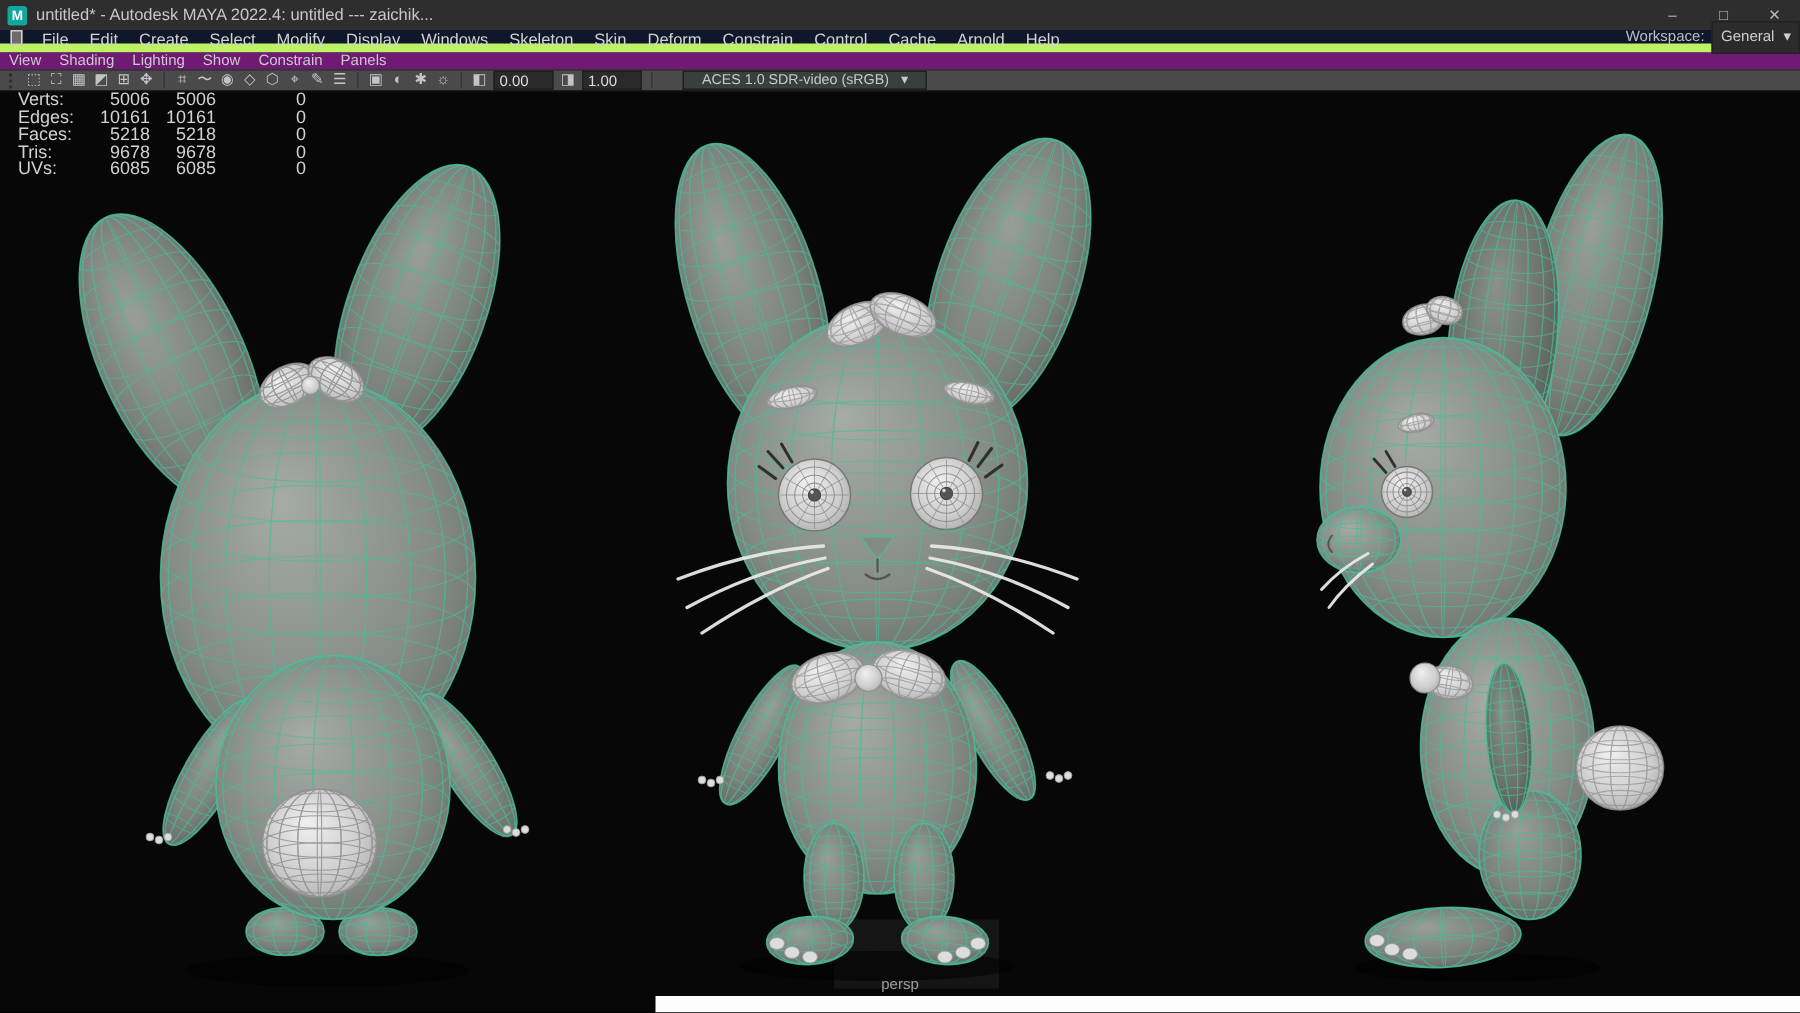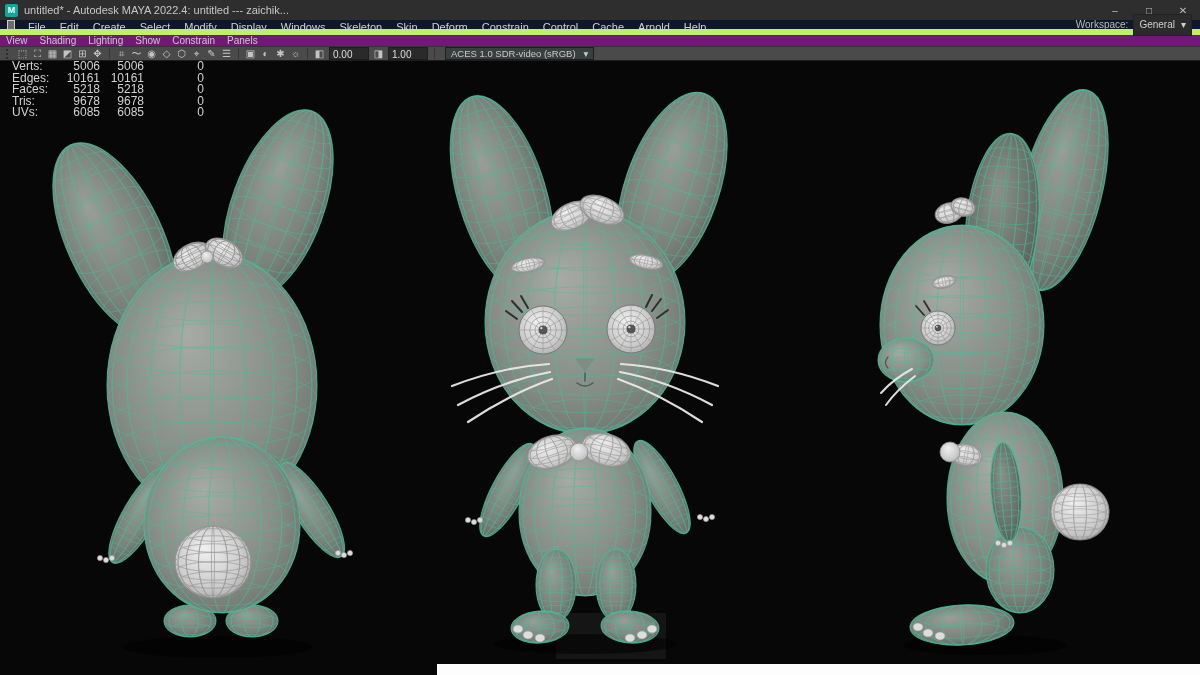--- a/index.html
+++ b/index.html
@@ -10,36 +10,36 @@
   .maya-logo{width:13px;height:13px;margin:0 6px 0 5px;background:#12a79c;border-radius:2px;
     color:#fff;font-size:9px;font-weight:bold;display:flex;align-items:center;justify-content:center}
   .title-text{flex:0 1 auto;white-space:nowrap;overflow:hidden}
   .win-controls{margin-left:auto;display:flex;height:100%}
   .wc{width:34px;height:100%;display:flex;align-items:center;justify-content:center;color:#bdbdbd;font-size:10px}
   
   .menubar{height:15px;background:#0f172a;display:flex;align-items:center;color:#d2d2d2;font-size:11px;border-bottom:6px solid #bef264}
   .doc-icon{width:8px;height:10px;border:1px solid #cfcfcf;margin:0 6px 0 7px;background:#6b6b6b}
   .menus{display:flex;height:100%}
   .menu-item{padding:0 7px;line-height:15px;white-space:nowrap;cursor:default}
-  .workspace{margin-left:auto;display:flex;align-items:center;gap:5px;padding-right:8px;font-size:10px;color:#bdbdbd}
+  .workspace{margin-left:auto;display:flex;align-items:center;gap:5px;font-size:10px;color:#bdbdbd}
   .ws-box{background:#2b2b2b;border:1px solid #222;padding:0 5px;height:22px;line-height:12px;display:flex;align-items:center;gap:6px;color:#cfcfcf}
   
   .panelbar{height:12px;background:#701a75;display:flex;align-items:center;color:#c9c9c9;font-size:10px;border-bottom:1px solid #333}
   .panel-item{padding:0 6px;line-height:12px;white-space:nowrap}
   
   .toolbar{height:14px;background:#4a4a4a;display:flex;align-items:center;border-bottom:1px solid #1d1d1d;padding-left:4px}
   .grip{width:5px;height:10px;border-left:2px dotted #2e2e2e;margin:0 4px 0 2px}
   .tb-group{display:flex;align-items:center}
   .tb-icon{width:15px;height:13px;display:flex;align-items:center;justify-content:center;
     color:#c4c4c4;font-size:10px;line-height:13px;cursor:default}
   .tb-sep{width:1px;height:11px;background:#353535;margin:0 4px}
   .tb-field{width:40px;height:13px;background:#2a2a2a;border:1px solid #1f1f1f;color:#ddd;
     font-size:10px;line-height:11px;text-align:left;padding:1px 3px;margin:0 2px}
   .tb-dd{height:13px;background:#37403e;border:1px solid #1f1f1f;color:#c9c9c9;font-size:9.5px;
-    line-height:11px;padding:0 5px;display:flex;gap:8px;align-items:center;margin-left:6px}
+    line-height:11px;padding:0 12px;display:flex;gap:8px;align-items:center;margin-left:16px}
   
   .viewport{position:relative;width:1200px;height:614px;background:#070707}
   .viewport svg{display:block}
   .hud{position:absolute;left:12px;top:0}
   .hud-row{display:flex;font-size:12px;line-height:11.6px;color:#d2d2d2}
   .hl{width:38px}
   .hv{width:50px;text-align:right}
   .hv2{width:44px;text-align:right}
   .hv3{width:60px;text-align:right}
   .persp-label{position:absolute;left:0;right:0;bottom:13px;text-align:center;color:#9c9c9c;font-size:10px}
@@ -1118,14 +1118,15 @@
       </div>
 
       <div class="hud-row">
         <span class="hl">UVs:</span>
         <span class="hv">6085</span>
         <span class="hv2">6085</span>
         <span class="hv3">0</span>
       </div>
     </div>
 
+  <div class="persp-label">persp</div>
   <div class="white-bar"></div>
 </div>
 
 </body></html>

